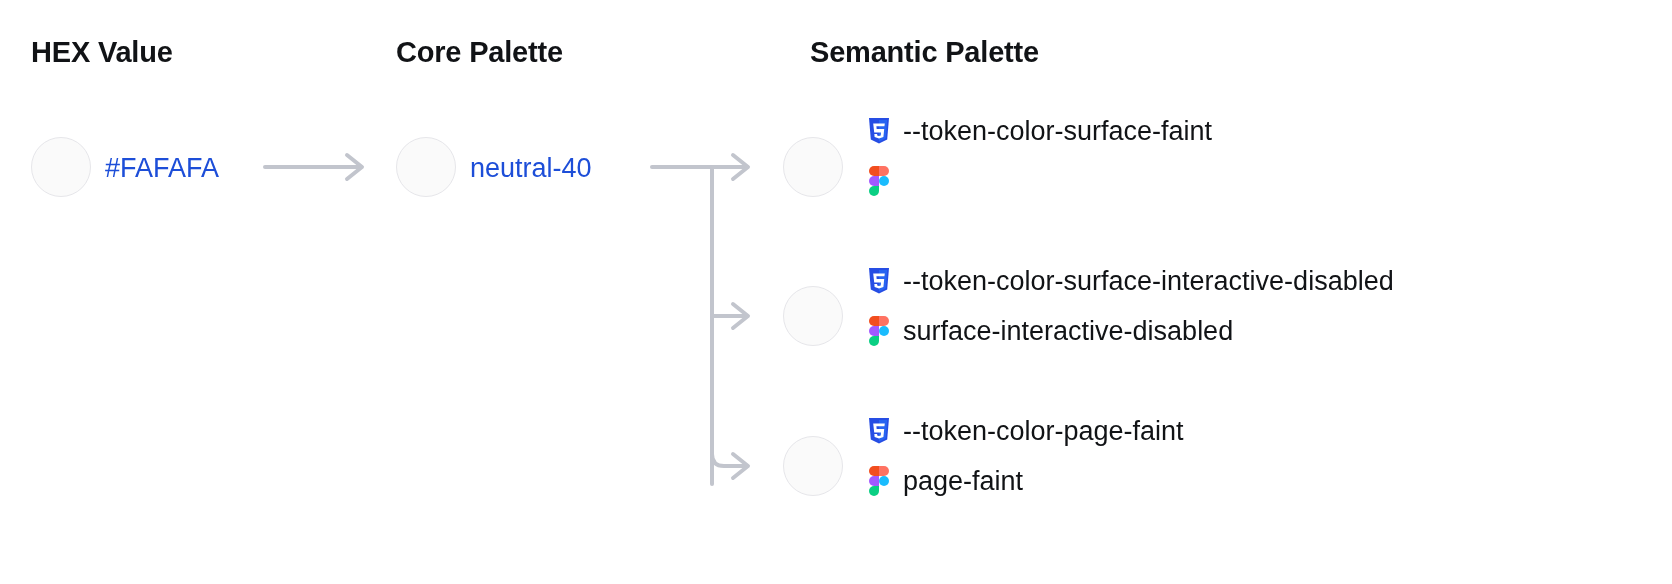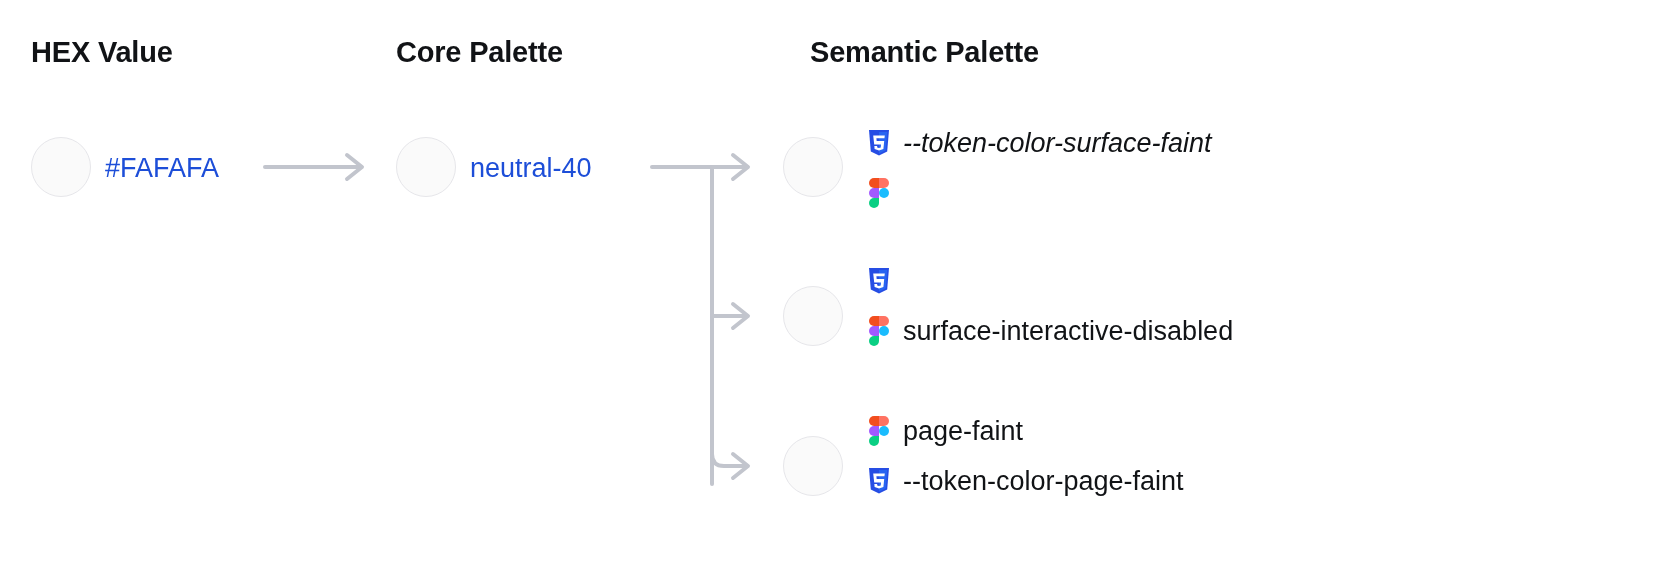--- a/index.html
+++ b/index.html
@@ -67,21 +67,21 @@
   }
 
   
   .token-row {
     position: absolute;
     left: 866px;
     display: flex;
     flex-direction: column;
     gap: 14px;
   }
-  #token-row-0 { top: 125px; font-style: italic; }
+  #token-row-0 { top: 113px; }
   #token-row-1 { top: 263px; }
   #token-row-2 { top: 413px; }
 
   .token-line {
     display: flex;
     align-items: center;
     gap: 11px;
     height: 36px;
   }
   .token-text {
@@ -170,51 +170,52 @@
 
 <div id="token-row-1" class="token-row">
   <div class="token-line">
     <span class="icon-slot">
       <svg width="22" height="26" viewBox="0 0 22 26" xmlns="http://www.w3.org/2000/svg">
         <path d="M1 0 L21 0 L19.2 21.4 L11 25.6 L2.8 21.4 Z" fill="#264DE4"></path>
         <path d="M11 1.9 L19.3 1.9 L17.75 20.3 L11 23.8 Z" fill="#2965F1"></path>
         <path d="M5.2 5.4 L16.8 5.4 L16.45 8.2 L8.4 8.2 L8.65 10.9 L16.2 10.9 L15.4 19.1 L11 20.6 L6.6 19.1 L6.35 15.9 L9.1 15.9 L9.25 17.6 L11 18.1 L12.75 17.6 L13 14.5 L6.2 14.5 L5.2 5.4 Z" fill="#FFFFFF"></path>
       </svg>
     </span>
+    <span class="token-text">--token-color-surface-interactive-disabled</span>
   </div>
   <div class="token-line">
     <span class="icon-slot">
       <svg width="20" height="30" viewBox="0 0 20 30" xmlns="http://www.w3.org/2000/svg">
         <path d="M5 0 h5 v10 H5 a5 5 0 0 1 0 -10 z" fill="#F24E1E"></path>
         <path d="M10 0 h5 a5 5 0 0 1 0 10 h-5 z" fill="#FF7262"></path>
         <path d="M5 10 h5 v10 H5 a5 5 0 0 1 0 -10 z" fill="#A259FF"></path>
         <circle cx="15" cy="15" r="5" fill="#1ABCFE"></circle>
         <path d="M5 20 h5 v5 a5 5 0 0 1 -5 5 a5 5 0 0 1 0 -10 z" fill="#0ACF83"></path>
       </svg>
     </span>
     <span class="token-text">surface-interactive-disabled</span>
   </div>
 </div>
 
 <div id="token-row-2" class="token-row">
   <div class="token-line">
     <span class="icon-slot">
+      <svg width="22" height="26" viewBox="0 0 22 26" xmlns="http://www.w3.org/2000/svg">
+        <path d="M1 0 L21 0 L19.2 21.4 L11 25.6 L2.8 21.4 Z" fill="#264DE4"></path>
+        <path d="M11 1.9 L19.3 1.9 L17.75 20.3 L11 23.8 Z" fill="#2965F1"></path>
+        <path d="M5.2 5.4 L16.8 5.4 L16.45 8.2 L8.4 8.2 L8.65 10.9 L16.2 10.9 L15.4 19.1 L11 20.6 L6.6 19.1 L6.35 15.9 L9.1 15.9 L9.25 17.6 L11 18.1 L12.75 17.6 L13 14.5 L6.2 14.5 L5.2 5.4 Z" fill="#FFFFFF"></path>
+      </svg>
+    </span>
+    <span class="token-text">--token-color-page-faint</span>
+  </div>
+  <div class="token-line">
+    <span class="icon-slot">
       <svg width="20" height="30" viewBox="0 0 20 30" xmlns="http://www.w3.org/2000/svg">
         <path d="M5 0 h5 v10 H5 a5 5 0 0 1 0 -10 z" fill="#F24E1E"></path>
         <path d="M10 0 h5 a5 5 0 0 1 0 10 h-5 z" fill="#FF7262"></path>
         <path d="M5 10 h5 v10 H5 a5 5 0 0 1 0 -10 z" fill="#A259FF"></path>
         <circle cx="15" cy="15" r="5" fill="#1ABCFE"></circle>
         <path d="M5 20 h5 v5 a5 5 0 0 1 -5 5 a5 5 0 0 1 0 -10 z" fill="#0ACF83"></path>
       </svg>
     </span>
     <span class="token-text">page-faint</span>
   </div>
-  <div class="token-line">
-    <span class="icon-slot">
-      <svg width="22" height="26" viewBox="0 0 22 26" xmlns="http://www.w3.org/2000/svg">
-        <path d="M1 0 L21 0 L19.2 21.4 L11 25.6 L2.8 21.4 Z" fill="#264DE4"></path>
-        <path d="M11 1.9 L19.3 1.9 L17.75 20.3 L11 23.8 Z" fill="#2965F1"></path>
-        <path d="M5.2 5.4 L16.8 5.4 L16.45 8.2 L8.4 8.2 L8.65 10.9 L16.2 10.9 L15.4 19.1 L11 20.6 L6.6 19.1 L6.35 15.9 L9.1 15.9 L9.25 17.6 L11 18.1 L12.75 17.6 L13 14.5 L6.2 14.5 L5.2 5.4 Z" fill="#FFFFFF"></path>
-      </svg>
-    </span>
-    <span class="token-text">--token-color-page-faint</span>
-  </div>
 </div>
 
 </body></html>

